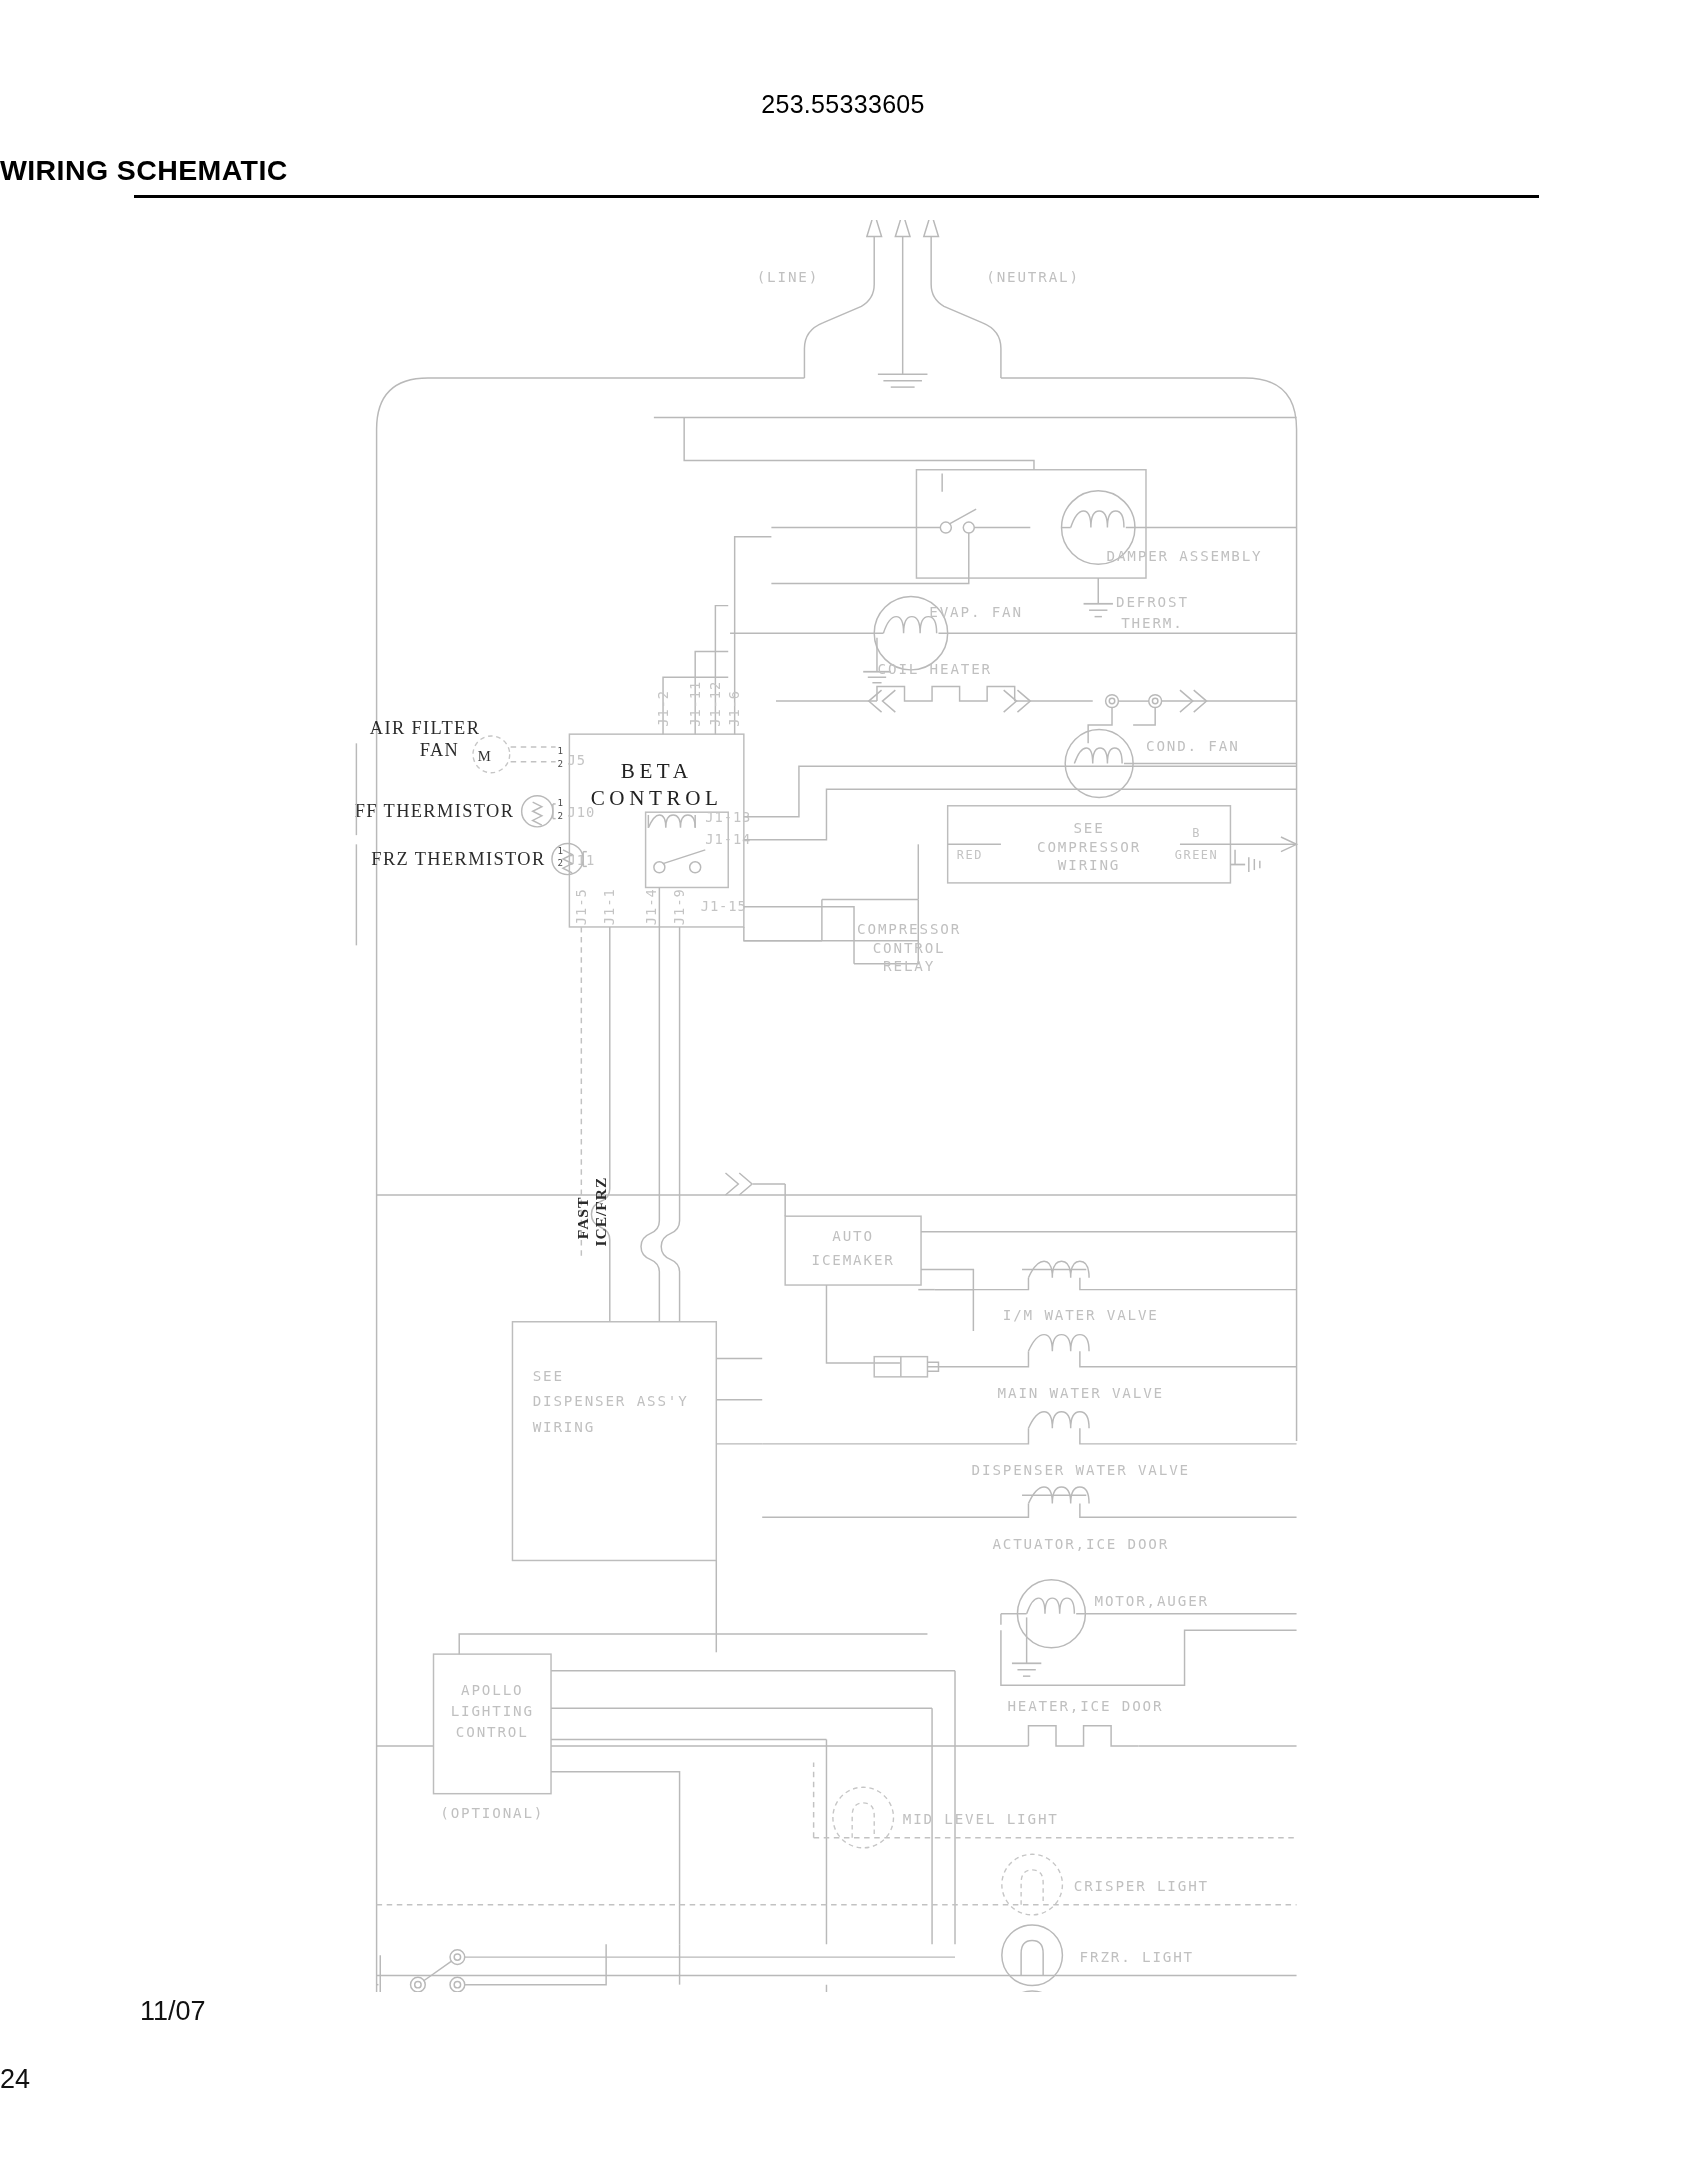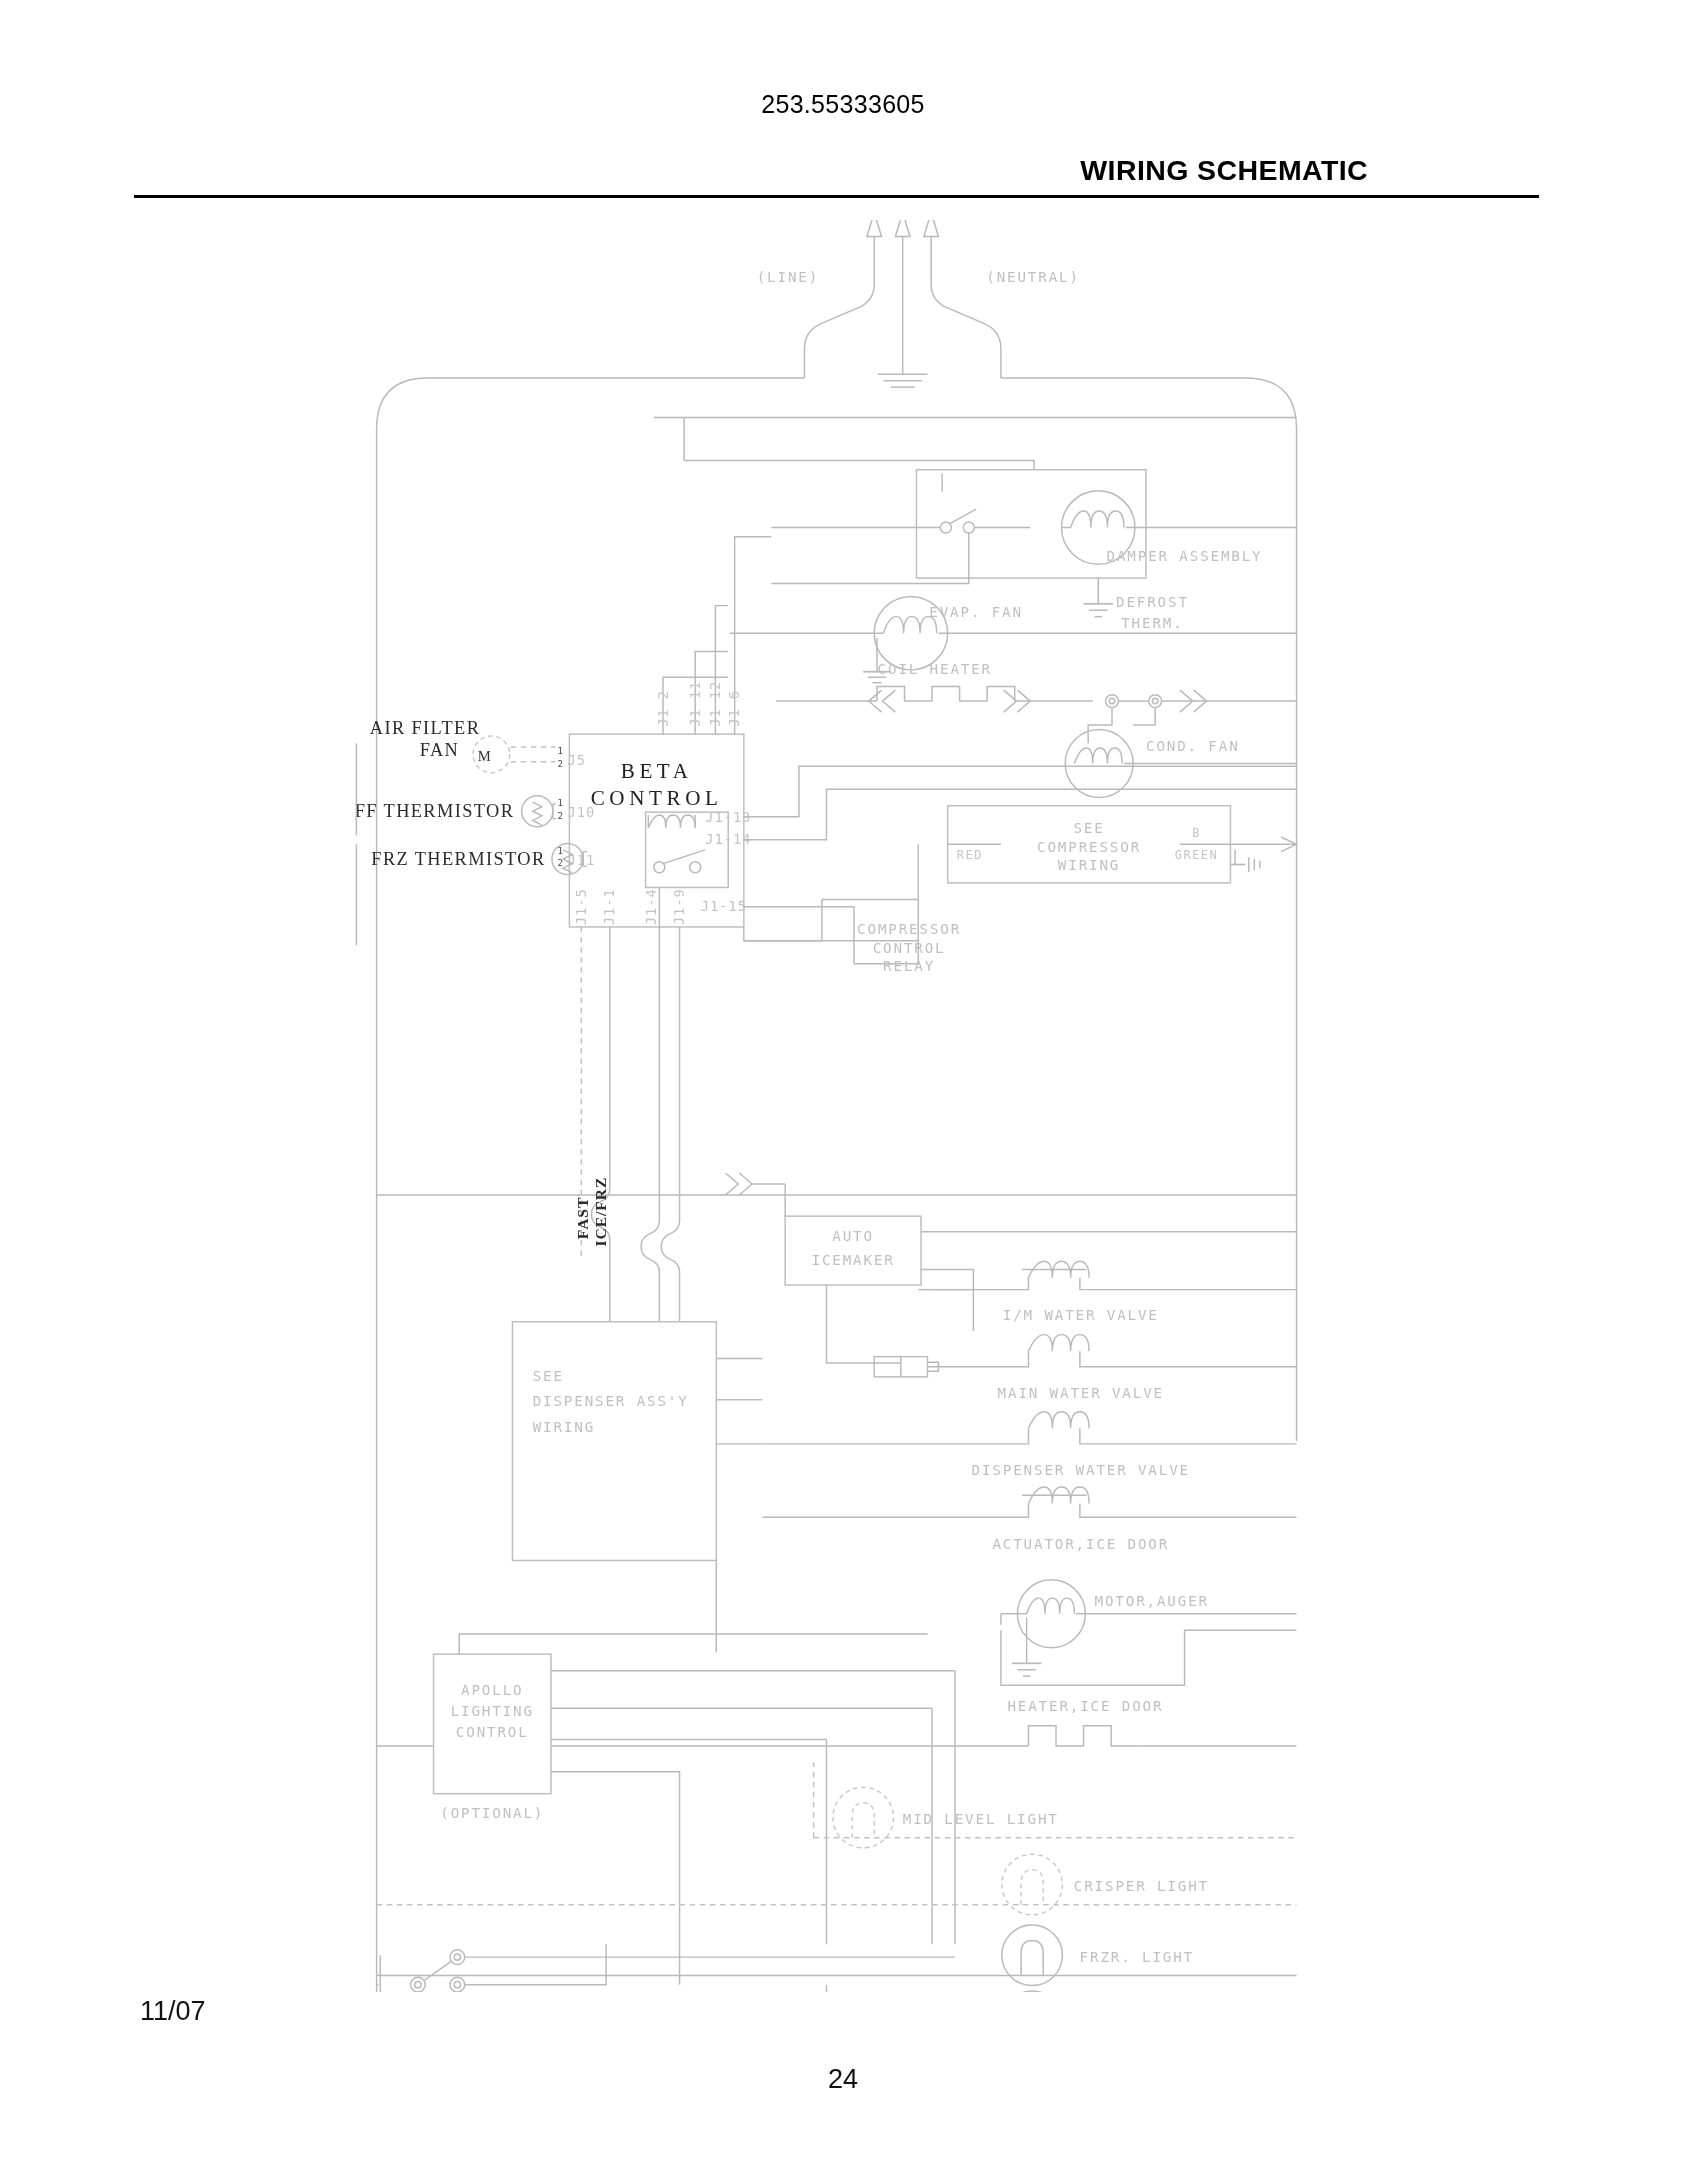--- a/index.html
+++ b/index.html
@@ -5,28 +5,28 @@
   html,body{margin:0;padding:0;background:#ffffff;}
   body{width:1686px;height:2182px;position:relative;font-family:"Liberation Sans",sans-serif;}
   .page{position:absolute;inset:0;background:#fff;}
 
   
   .model-no{
     position:absolute;top:90px;left:0;width:1686px;text-align:center;
     font-family:"Liberation Sans",sans-serif;font-size:25px;color:#000;letter-spacing:0.3px;
   }
   .doc-title{
-    position:absolute;top:154px;left:0;width:1368px;text-align:right;
+    position:absolute;top:154px;left:0;width:1368px;text-align:left;
     font-family:"Liberation Sans",sans-serif;font-size:28.5px;font-weight:bold;color:#000;letter-spacing:0.4px;
   }
   .title-rule{position:absolute;top:195px;left:134px;width:1405px;height:2.8px;background:#000;}
 
   
   .foot-date{position:absolute;left:140px;top:1996px;font-size:27px;color:#111;}
-  .foot-page{position:absolute;left:0;top:2064px;width:1686px;text-align:center;font-size:27px;color:#111;}
+  .foot-page{position:absolute;left:0;top:2064px;width:1686px;text-align:left;font-size:27px;color:#111;}
 
   
   .sch{position:absolute;left:0;top:220px;width:1457px;height:1772px;}
   .sch svg{display:block;width:1686px;height:1772px;}
 
   
   .wire{fill:none;stroke:#b9b9b9;stroke-width:1.6;}
   .wire-d{fill:none;stroke:#c2c2c2;stroke-width:1.6;stroke-dasharray:6 5;}
   .box{fill:none;stroke:#bdbdbd;stroke-width:1.6;}
   .box-w{fill:#ffffff;stroke:#bdbdbd;stroke-width:1.6;}

